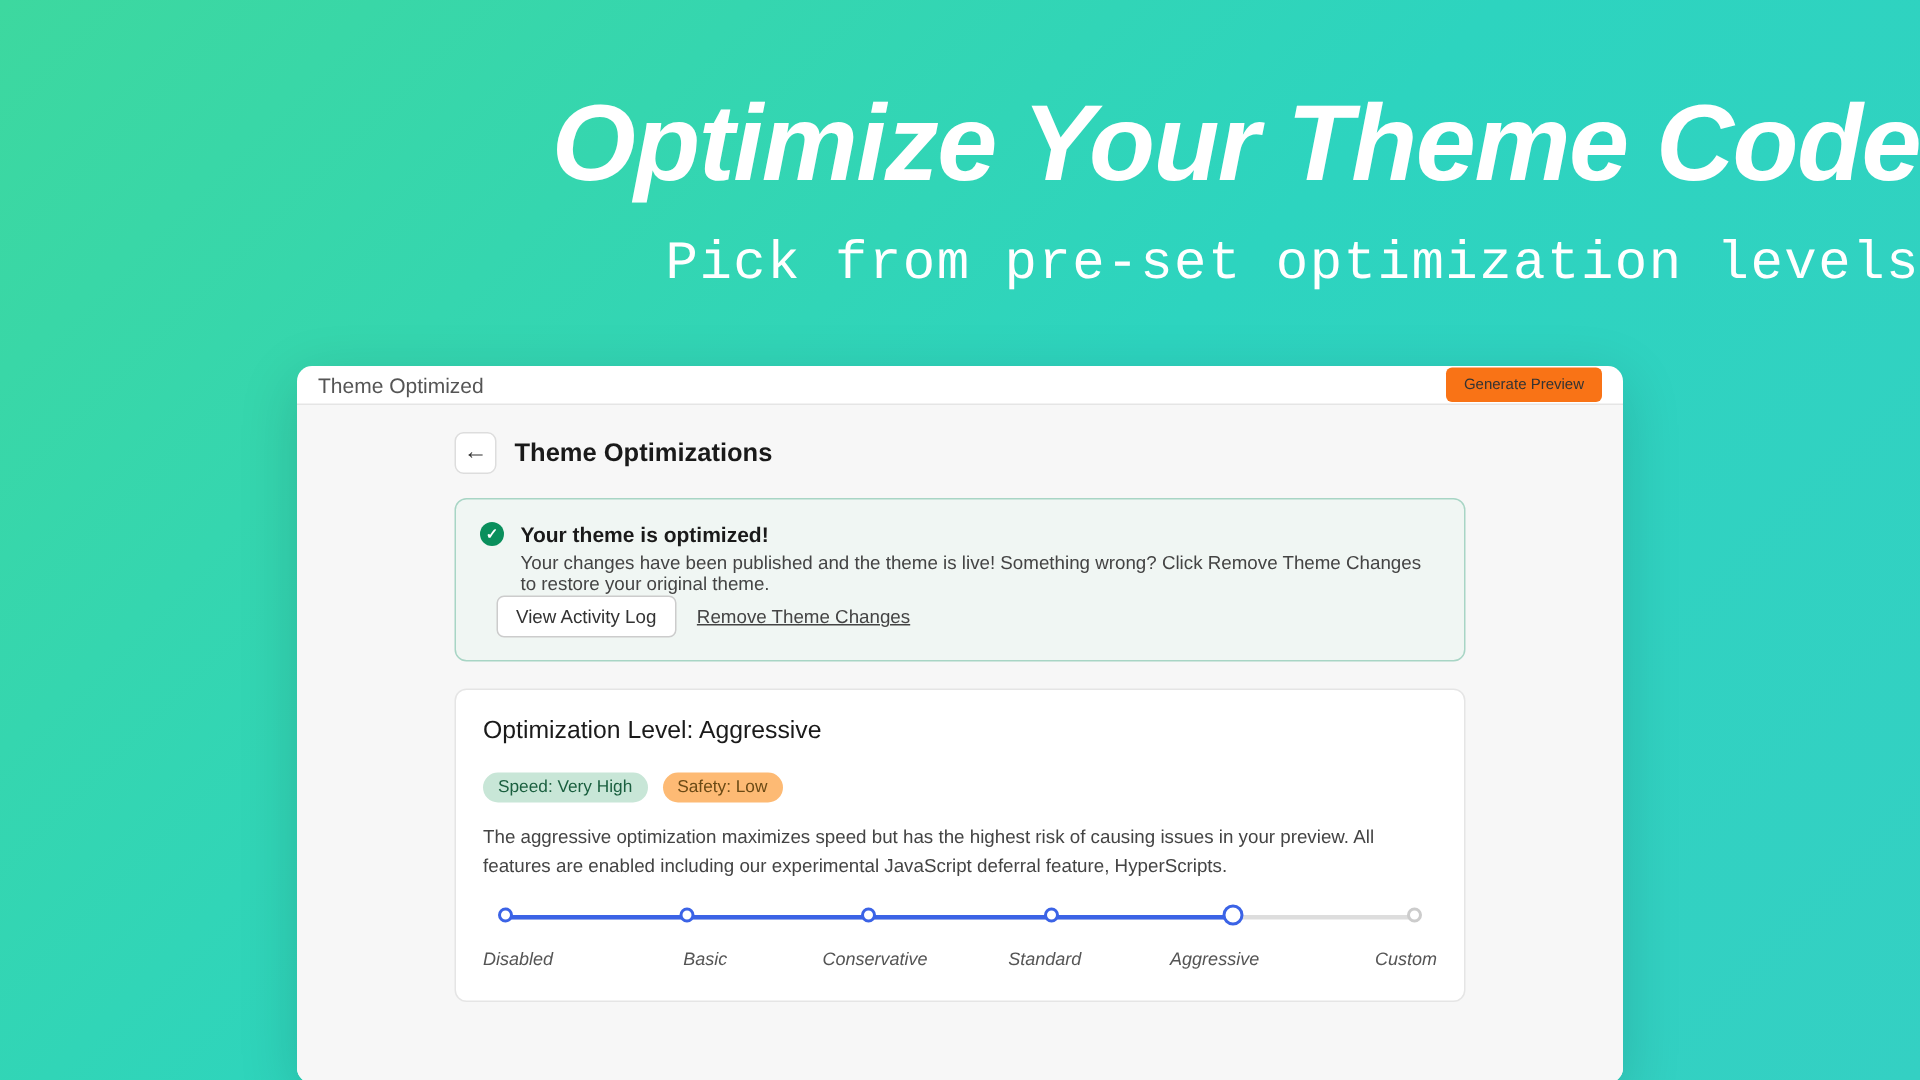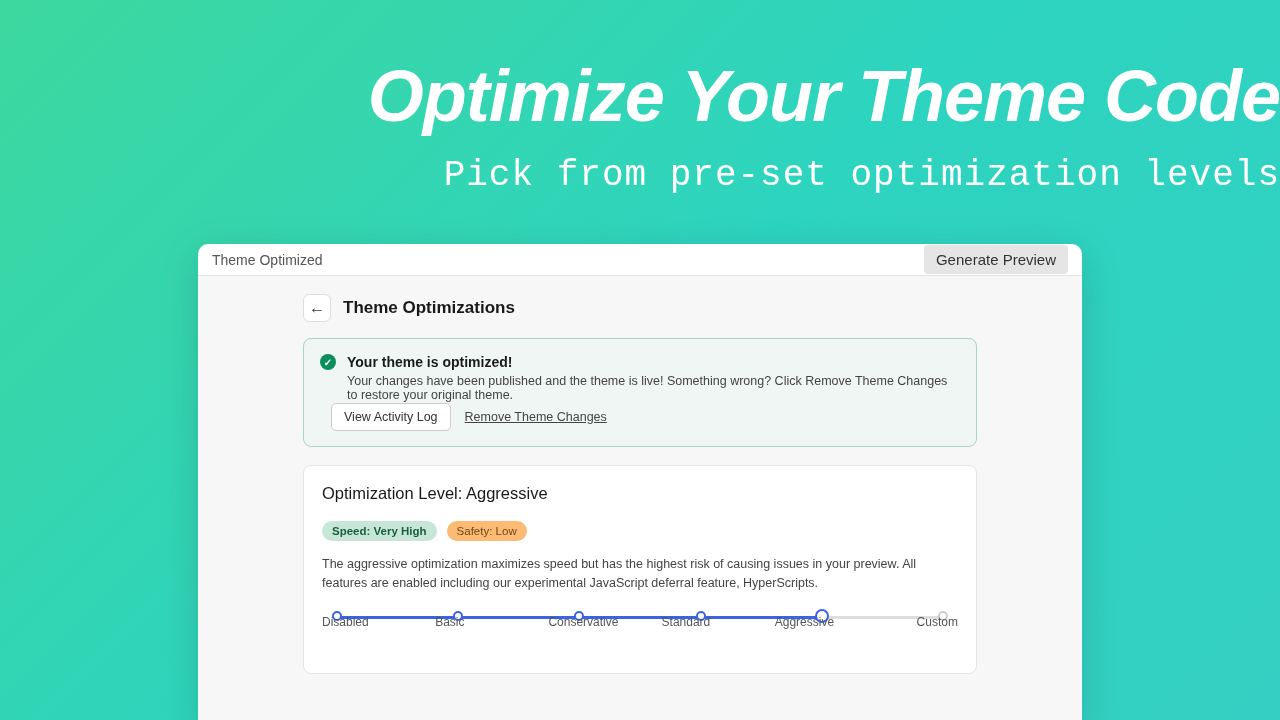--- a/index.html
+++ b/index.html
@@ -42,25 +42,25 @@
   align-items: center;
   padding: 1px 14px;
   border-bottom: 1px solid #e5e5e5;
 }
 .app-title {
   font-size: 14px;
   color: #555;
   font-weight: 400;
 }
 .generate-preview-btn {
-  background: #e5e5e5;
+  background: #f97316;
   border: none;
   padding: 6px 12px;
   border-radius: 4px;
-  font-size: 15px;
+  font-size: 10px;
   color: #333;
   cursor: pointer;
 }
 .app-body {
   background: #f7f7f7;
   padding: 18px 20px 30px;
 }
 .page-header {
   display: flex;
   align-items: center;
@@ -160,21 +160,21 @@
   display: flex;
   gap: 10px;
   margin-bottom: 14px;
 }
 .badge {
   padding: 4px 10px;
   border-radius: 12px;
   font-size: 11.5px;
   font-weight: 400;
 }
-.badge-speed { background: #c8e6d7; color: #1a5f3f; font-weight: bold; }
+.badge-speed { background: #c8e6d7; color: #1a5f3f; }
 .badge-safety { background: #fdba74; color: #6b4a15; }
 .level-desc {
   font-size: 12.5px;
   color: #444;
   line-height: 1.5;
   margin-bottom: 18px;
 }
 .slider-container {
   position: relative;
   height: 40px;
@@ -210,31 +210,32 @@
   background: #fff;
   border: 2px solid #3b63e6;
   margin-bottom: 8px;
 }
 .slider-dot.inactive { border-color: #ccc; }
 .slider-dot.active {
   width: 14px; height: 14px; margin-top: -2px; margin-bottom: 6px;
 }
 .slider-labels {
   position: absolute;
-  top: 4px;
+  top: 27px;
   left: 0;
   right: 0;
   display: flex;
   justify-content: space-between;
+  font-style: italic;
 }
 .slider-label {
   font-size: 12px;
   color: #555;
   width: 70px;
-  text-align: left;
+  text-align: center;
 }
 .slider-label:first-child { text-align: left; }
 .slider-label:last-child { text-align: right; }
 </style>
 </head>
 <body>
 
 <div class="hero-title">Optimize Your Theme Code</div>
 <div class="hero-subtitle">Pick from pre-set optimization levels</div>
 

